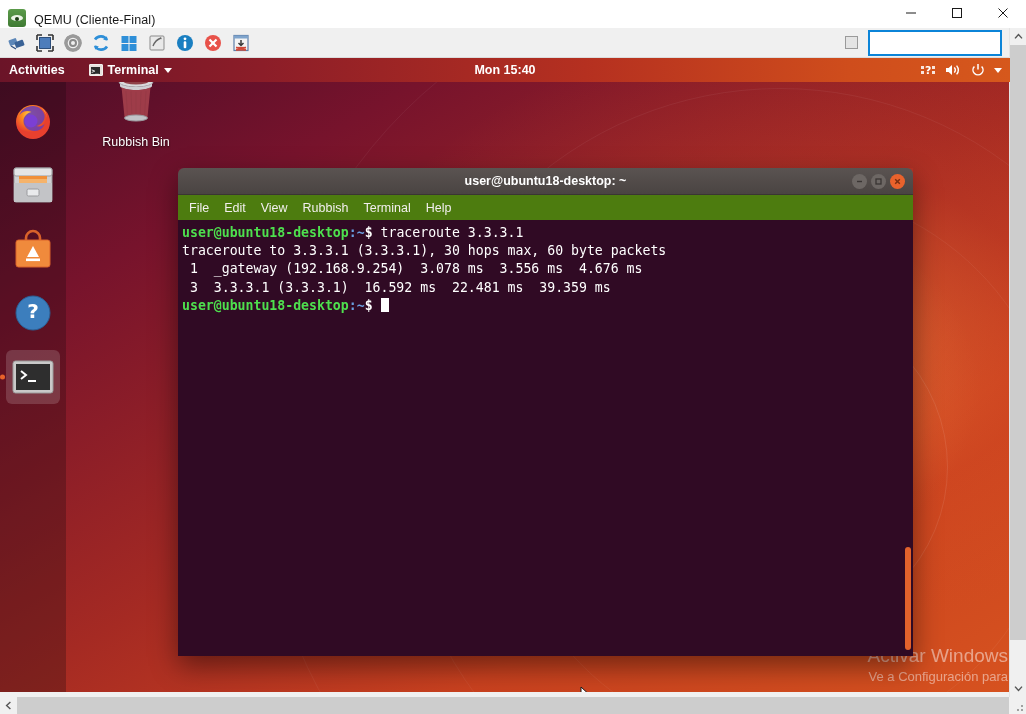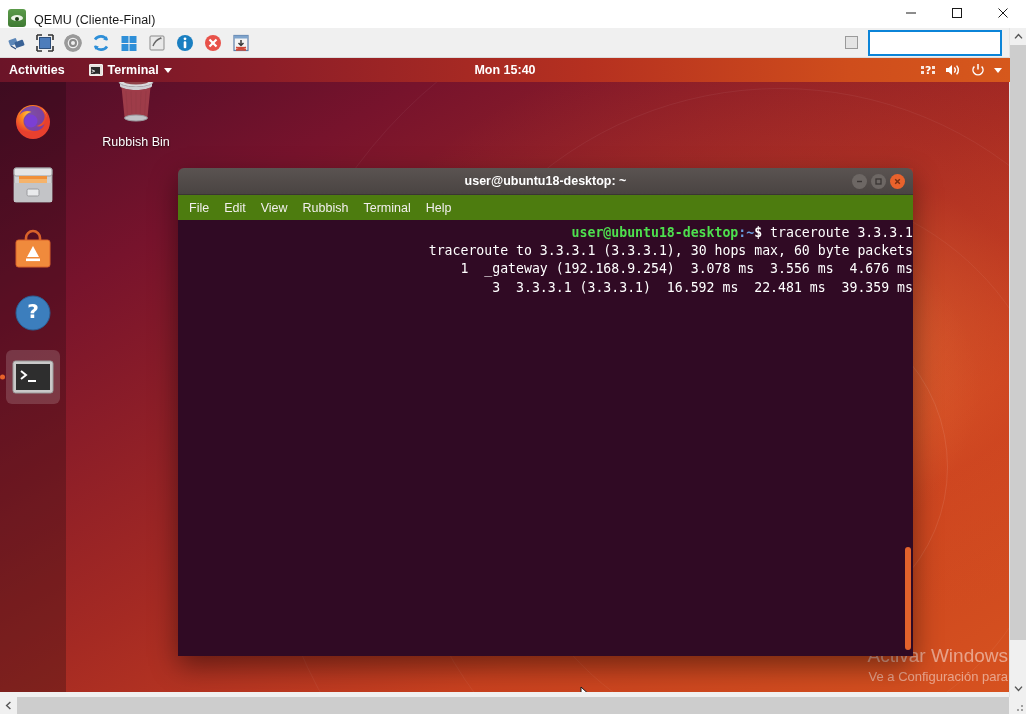--- a/index.html
+++ b/index.html
@@ -267,21 +267,20 @@
   .term-menu-item {
     color: #f2efee;
     font-size: 12.5px;
   }
   .term-body {
     height: 436px;
     background: #300a24;
     position: relative;
     overflow: hidden;
     padding: 4px 0 0 4px;
-    text-align: right;
   }
   .term-line {
     font-family: "DejaVu Sans Mono", monospace;
     font-size: 13.2px;
     line-height: 18.2px;
     color: #ffffff;
     white-space: pre;
   }
   .term-prompt-user { color: #4ee04e; font-weight: bold; }
   .term-prompt-path { color: #6a9fe0; font-weight: bold; }
@@ -653,20 +652,21 @@
       </div>
 
       <div class="term-body">
 
         <div class="term-line"><span class="term-prompt-user">user@ubuntu18-desktop</span><span class="term-prompt-path">:~</span><span class="term-prompt-sym">$</span><span> traceroute 3.3.3.1</span></div>
 
         <div class="term-line">traceroute to 3.3.3.1 (3.3.3.1), 30 hops max, 60 byte packets</div>
         <div class="term-line"> 1  _gateway (192.168.9.254)  3.078 ms  3.556 ms  4.676 ms</div>
         <div class="term-line"> 3  3.3.3.1 (3.3.3.1)  16.592 ms  22.481 ms  39.359 ms</div>
 
+        <div class="term-line"><span class="term-prompt-user">user@ubuntu18-desktop</span><span class="term-prompt-path">:~</span><span class="term-prompt-sym">$</span><span> </span><span class="term-cursor"></span></div>
 
         <div class="term-scrollbar"></div>
       </div>
     </div>
 
     <div class="watermark">
       <div class="watermark-title">Activar Windows</div>
       <div class="watermark-sub">Ve a Configuración para</div>
     </div>
 

